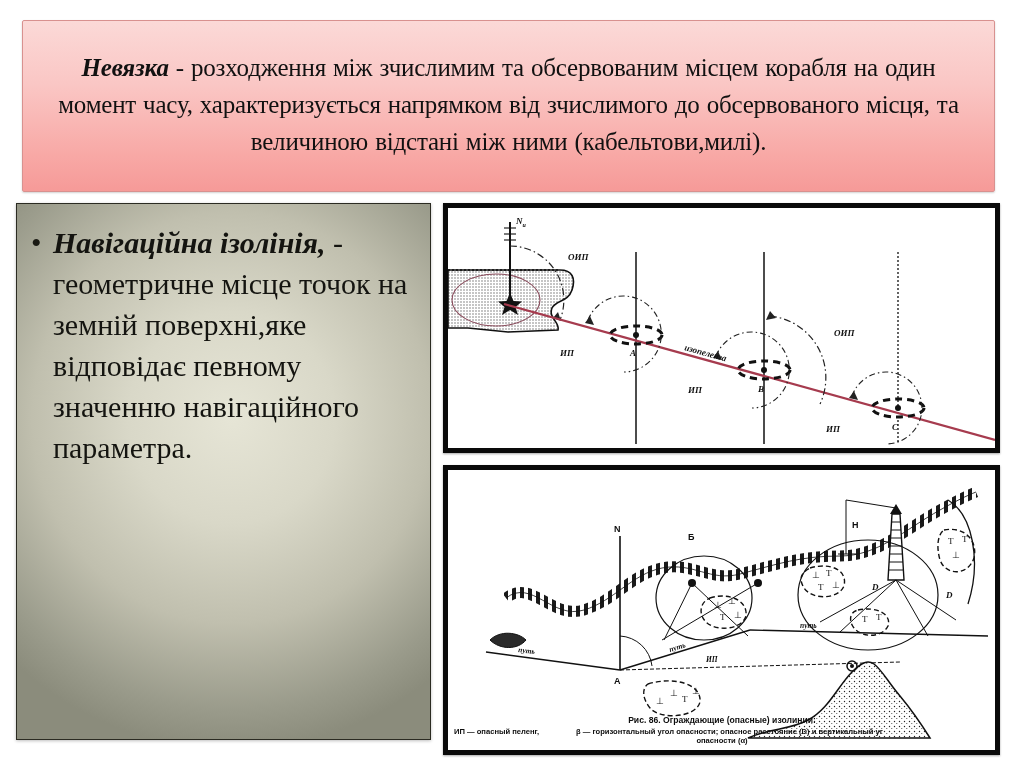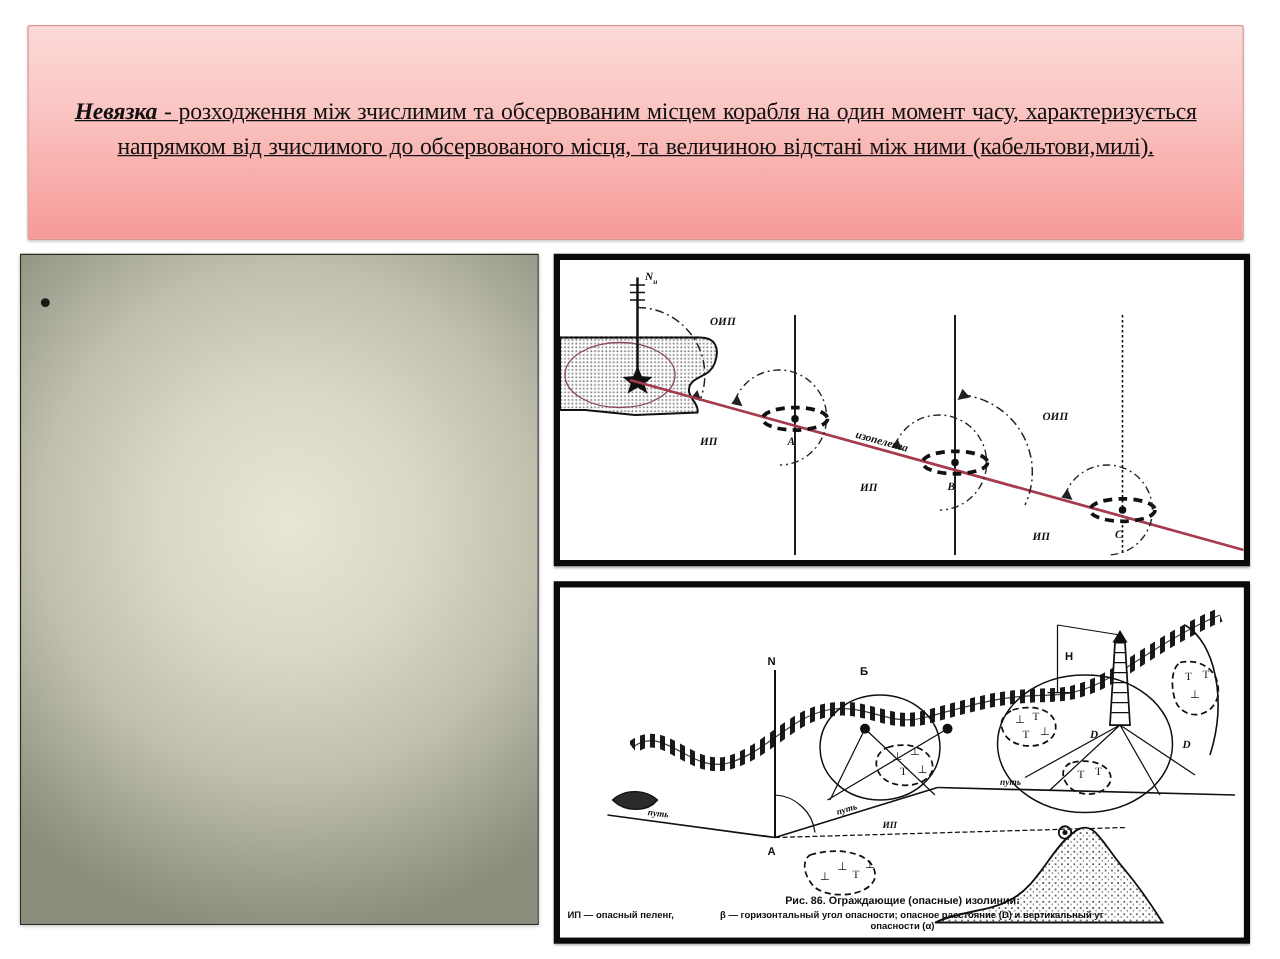--- a/index.html
+++ b/index.html
@@ -28,26 +28,25 @@
     border: 1px solid #d8918f;
     border-radius: 2px;
     box-shadow: 0 1px 2px rgba(0,0,0,0.18);
     display: flex;
     align-items: center;
     justify-content: center;
     padding: 4px 18px 8px 18px;
   }
   #definition-text {
     text-align: center;
-    font-size: 19px;
+    font-size: 25px;
     line-height: 1.48;
     color: #111111;
     letter-spacing: -0.2px;
     word-spacing: 1px;
-    text-decoration: underline;
   }
   #definition-text .term {
     font-weight: bold;
     font-style: italic;
   }
 
   
   #isoline-panel {
     position: absolute;
     left: 16px;
@@ -126,20 +125,23 @@
 
 <div id="definition-banner">
   <div id="definition-text">
     <span class="term">Невязка</span><span> - розходження між зчислимим та обсервованим місцем корабля на один момент часу, характеризується напрямком від зчислимого до обсервованого місця, та величиною відстані між ними (кабельтови,милі).</span>
   </div>
 </div>
 
 <div id="isoline-panel">
   <div id="isoline-bullet-row">
     <div id="isoline-bullet">•</div>
+    <div id="isoline-body">
+      <span class="term">Навігаційна ізолінія,</span><span> - геометричне місце точок на земній поверхні,яке відповідає певному значенню навігаційного параметра.</span>
+    </div>
   </div>
 </div>
 
 <div id="figure-column">
 
   <div class="figure-frame" id="figure-isopelengs">
     <svg class="figure-svg" viewBox="0 0 547 240" preserveAspectRatio="none">
       <defs>
         <pattern id="dots" width="3" height="3" patternUnits="userSpaceOnUse">
           <rect width="3" height="3" fill="#ffffff"></rect>

